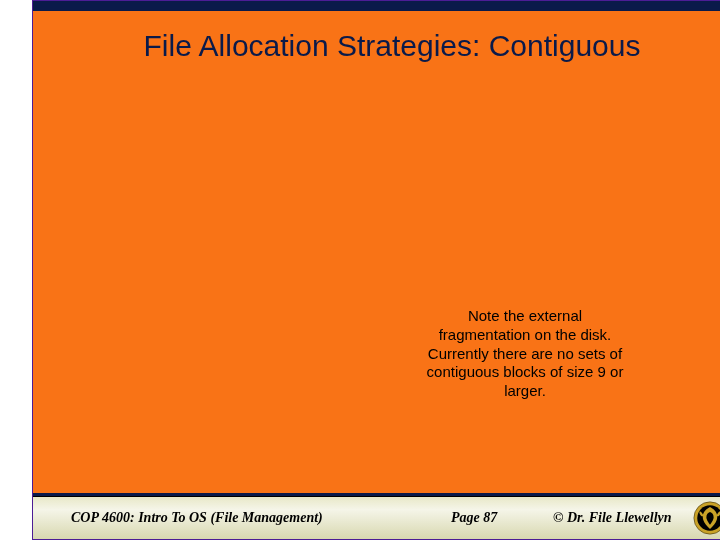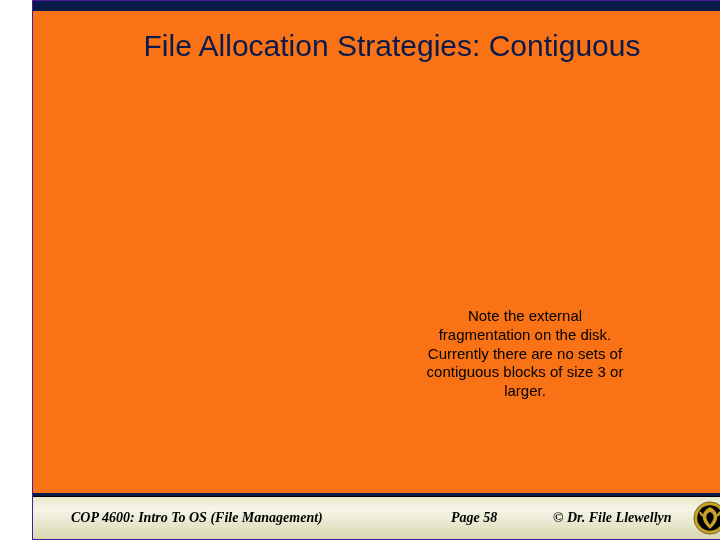--- a/index.html
+++ b/index.html
@@ -95,28 +95,28 @@
   .logo svg { width: 34px; height: 34px; }
 </style>
 </head>
 <body>
 
 <div class="slide">
   <div class="top-bar"></div>
 
   <h1 class="title">File Allocation Strategies: Contiguous</h1>
 
-  <div class="note-box">Note the external fragmentation on the disk.  Currently there are no sets of contiguous blocks of size 3 or larger.</div>
+  <div class="note-box">Note the external fragmentation on the disk.  Currently there are no sets of contiguous blocks of size 9 or larger.</div>
 
   <div class="footer-bar">
     <div class="footer-divider-dark"></div>
     <div class="footer-divider-black"></div>
     <div class="footer-gradient">
       <span class="footer-left">COP 4600: Intro To OS  (File Management)</span>
-      <span class="footer-center">Page 58</span>
+      <span class="footer-center">Page 87</span>
       <span class="footer-right">© Dr. File Llewellyn</span>
       <div class="logo">
         <svg viewBox="0 0 40 40">
           <circle cx="20" cy="20" r="19" fill="#c9a227" stroke="#000" stroke-width="0.5"></circle>
           <circle cx="20" cy="20" r="15" fill="#000"></circle>
           <path d="M20 7 C14 10 10 15 12 22 C13 26 17 30 20 33 C23 30 27 26 28 22 C30 15 26 10 20 7 Z
                    M20 13 C23 14 25 17 24 21 C23 24 21 27 20 28 C19 27 17 24 16 21 C15 17 17 14 20 13 Z" fill="#c9a227"></path>
           <path d="M10 18 C8 16 7 14 8 12 C10 13 12 15 12 18 Z" fill="#c9a227"></path>
           <path d="M30 18 C32 16 33 14 32 12 C30 13 28 15 28 18 Z" fill="#c9a227"></path>
         </svg>

